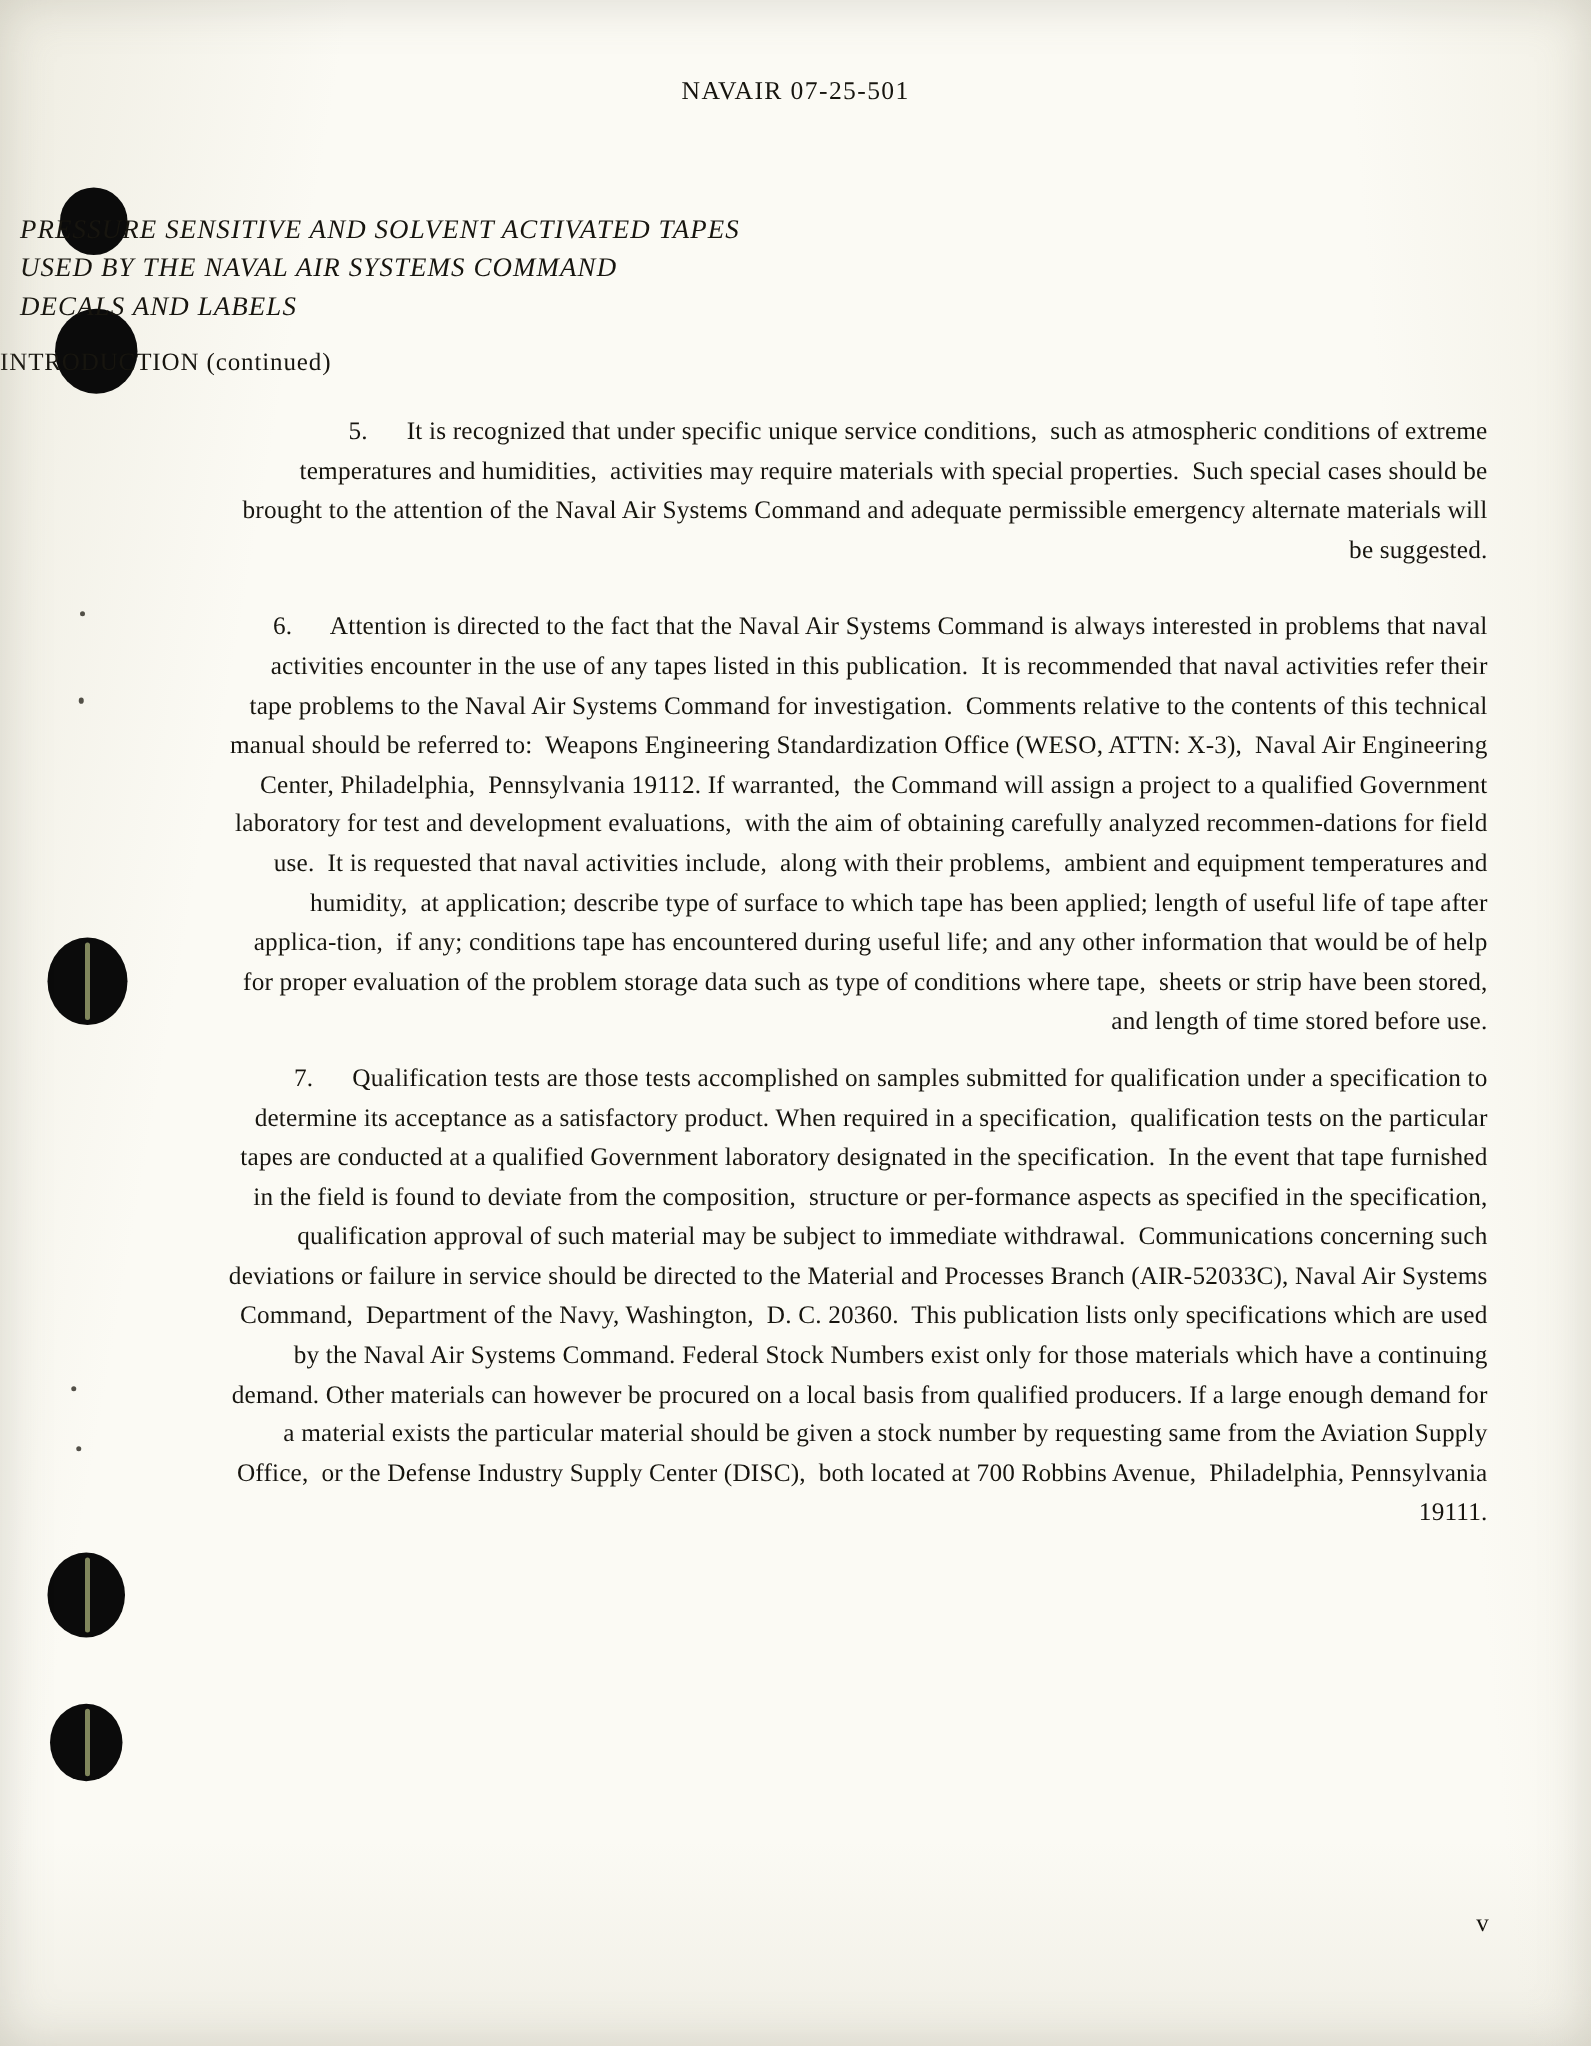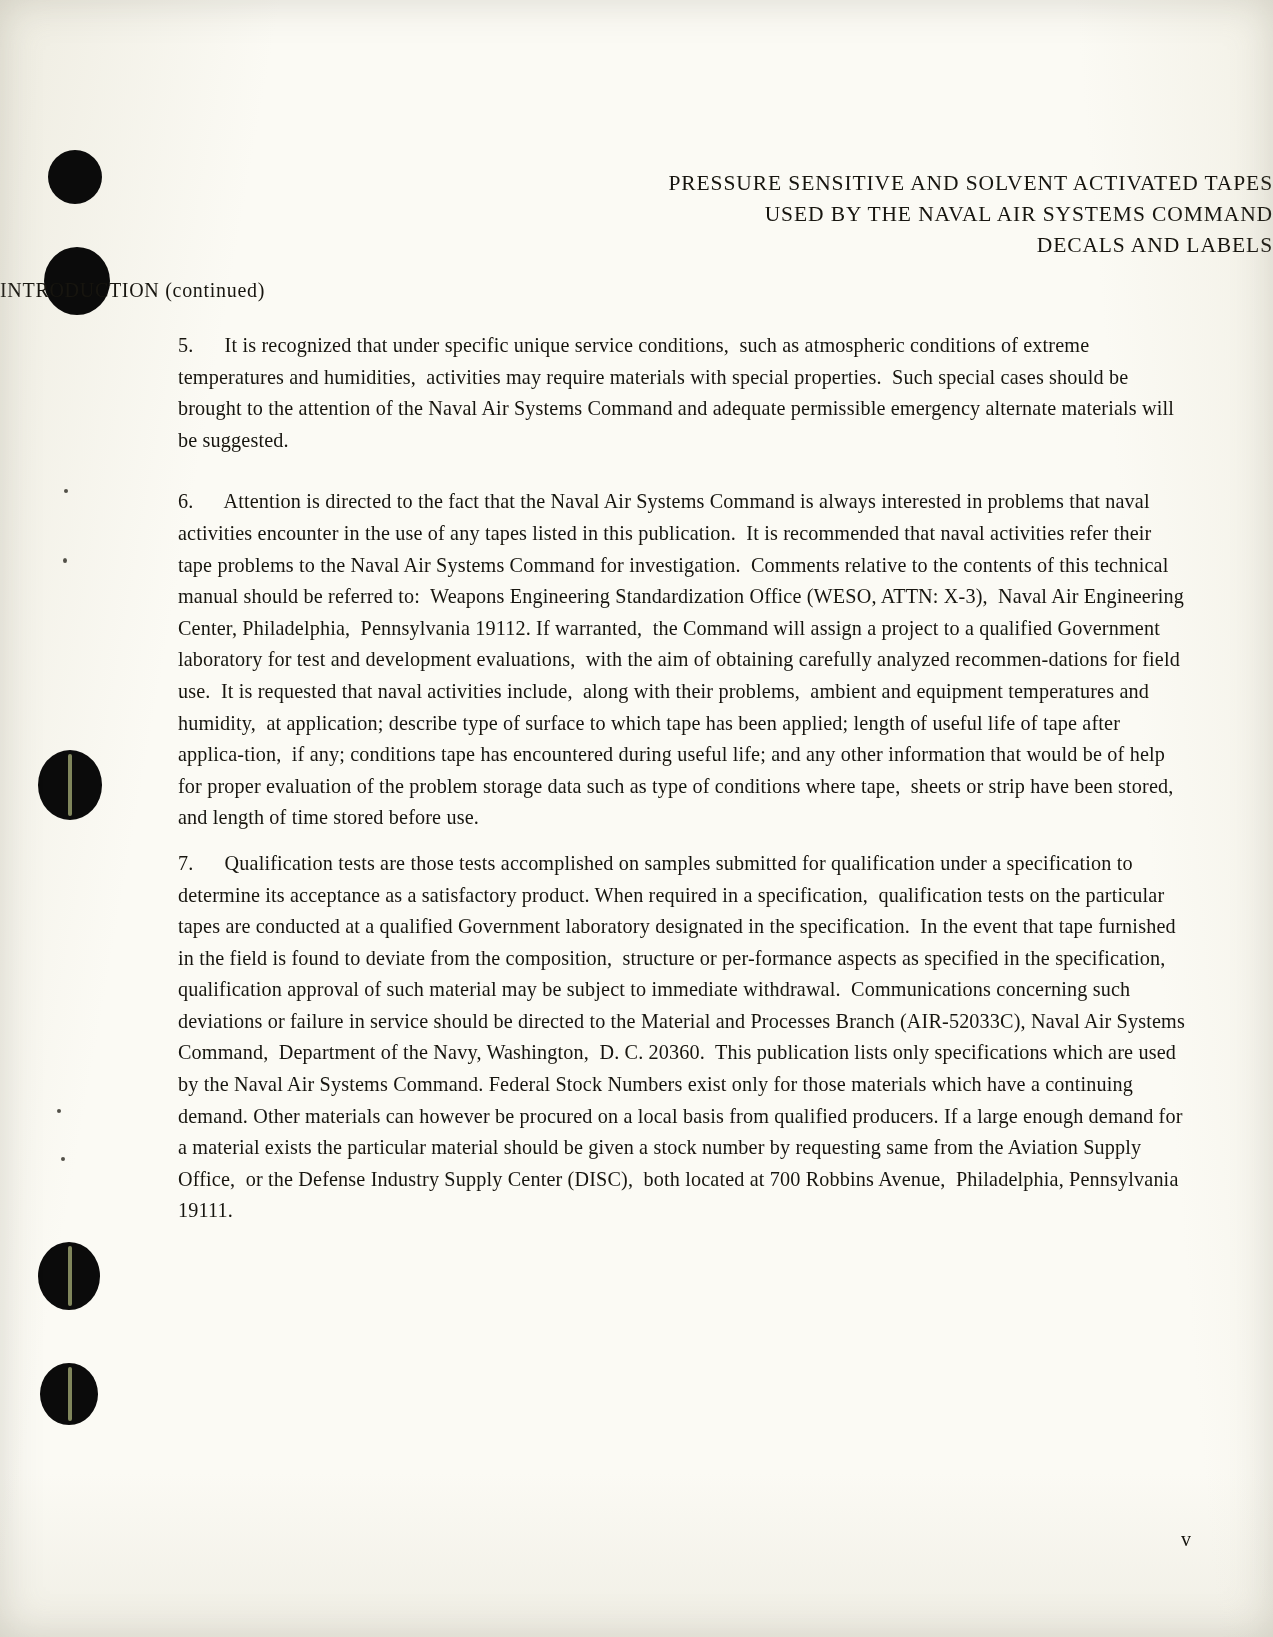--- a/index.html
+++ b/index.html
@@ -67,21 +67,22 @@
     font-size: 20.5px;
     letter-spacing: 1.1px;
     font-family: "Liberation Serif", "DejaVu Serif", serif;
   }
 
   .title-block {
     position: absolute;
     top: 168px;
     left: 16px;
     right: 0;
-    text-align: right;
+    text-align: left;
+    font-style: italic;
   }
   .title-line {
     font-size: 21.5px;
     letter-spacing: 0.9px;
     line-height: 31px;
     white-space: nowrap;
   }
 
   .section-heading {
     position: absolute;
@@ -96,21 +97,21 @@
   .body {
     position: absolute;
     top: 330px;
     left: 178px;
     width: 1012px;
   }
   .para {
     font-size: 20.2px;
     line-height: 31.6px;
     letter-spacing: 0.15px;
-    text-align: left;
+    text-align: right;
     margin: 0 0 26px 0;
     white-space: pre-wrap;
   }
   .para.p5 { margin-bottom: 30px; }
   .para.p6 { margin-bottom: 14px; }
 
   .page-number {
     position: absolute;
     right: 82px;
     bottom: 86px;
@@ -134,20 +135,21 @@
   </div>
   <div class="punch oval" style="left:40px; top:1363px; width:58px; height:62px;">
     <span class="gleam" style="left:28px;"></span>
   </div>
 
   <div class="speck" style="left:64px; top:489px; width:4px; height:4px;"></div>
   <div class="speck" style="left:63px; top:558px; width:4px; height:5px;"></div>
   <div class="speck" style="left:57px; top:1109px; width:4px; height:4px;"></div>
   <div class="speck" style="left:61px; top:1157px; width:4px; height:4px;"></div>
 
+  <div class="doc-number">NAVAIR 07-25-501</div>
 
   <div class="title-block">
     <div class="title-line">PRESSURE SENSITIVE AND SOLVENT ACTIVATED TAPES</div>
     <div class="title-line">USED BY THE NAVAL AIR SYSTEMS COMMAND</div>
     <div class="title-line">DECALS AND LABELS</div>
   </div>
 
   <div class="section-heading">INTRODUCTION (continued)</div>
 
   <div class="body">

